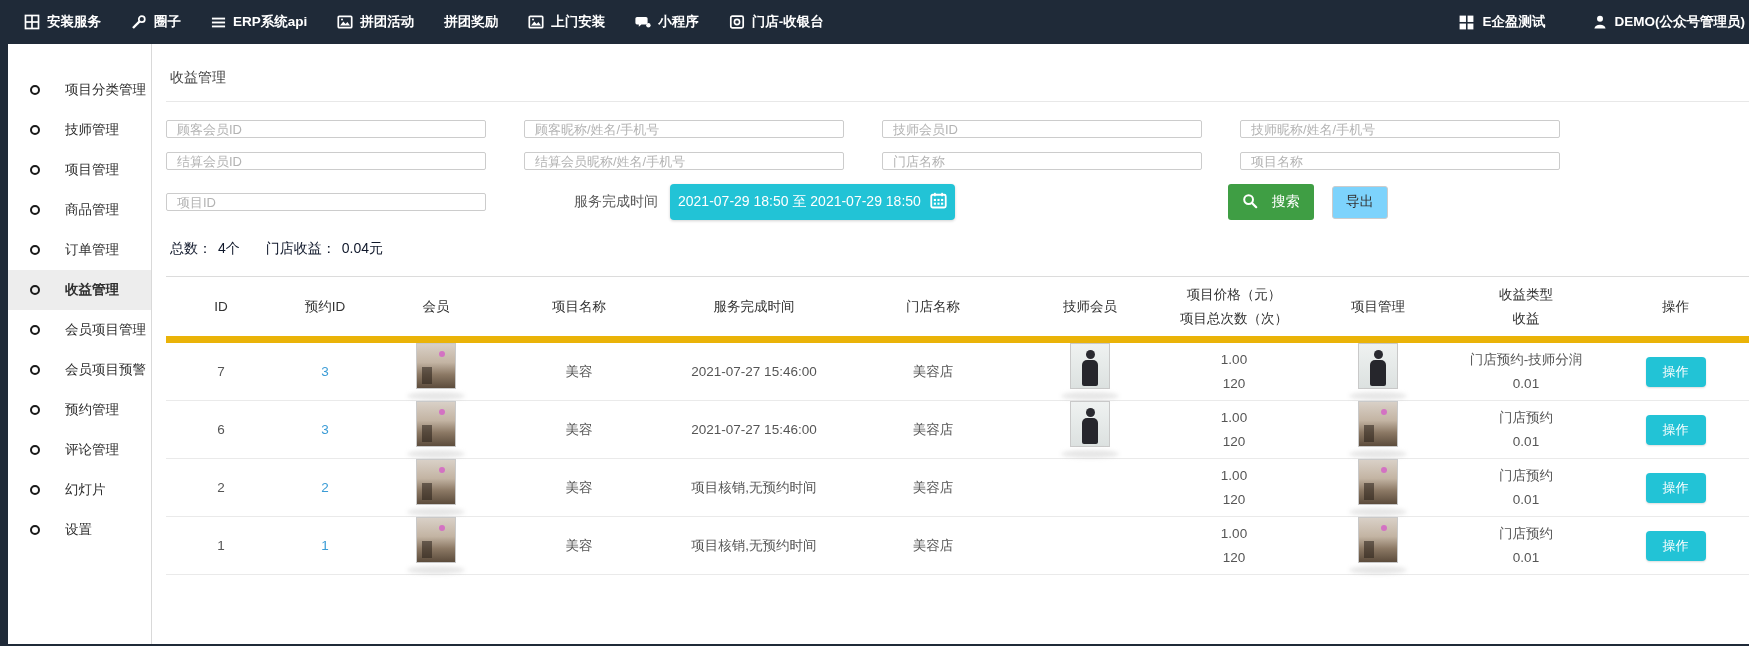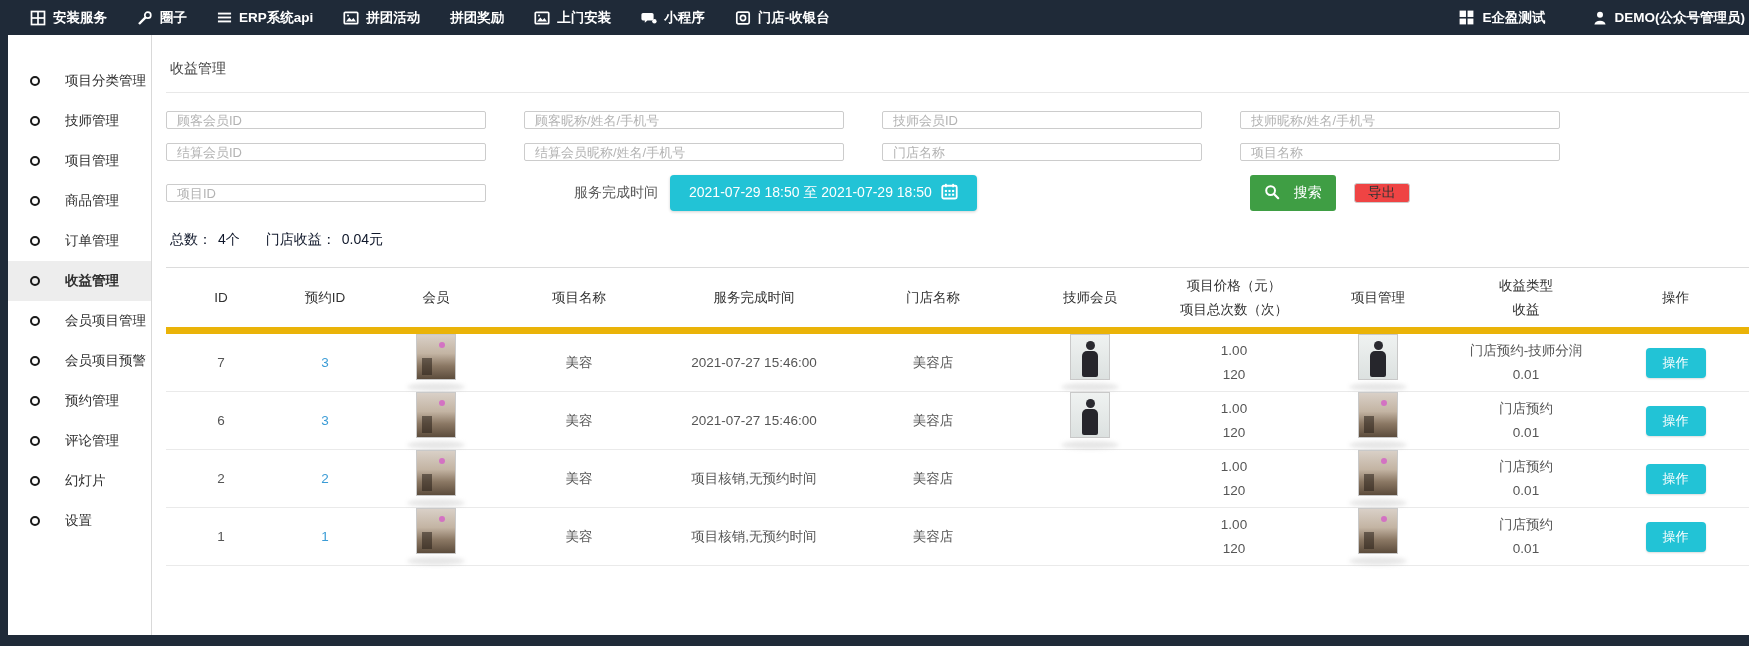--- a/index.html
+++ b/index.html
@@ -3,44 +3,44 @@
 <meta charset="utf-8">
 <style>
   * { margin:0; padding:0; box-sizing:border-box; }
   html,body { width:1749px; height:646px; overflow:hidden; }
   body {
     background:#1f2a38;
     font-family:"Liberation Sans","DejaVu Sans",sans-serif;
     color:#333;
   }
   
-  .navbar { height:35px; display:flex; align-items:center; padding-left:30px; color:#fff;justify-content:space-between; }
+  .navbar { height:44px; display:flex; align-items:center; padding-left:24px; color:#fff;justify-content:space-between; }
   .nav-left { display:flex; align-items:center; gap:30px; }
   .nav-right { margin-left:auto; display:flex; align-items:center; gap:46px; padding-right:4px; white-space:nowrap; }
   .nav-item { display:flex; align-items:center; gap:7px; font-size:13.5px; font-weight:700; color:#fff; cursor:pointer; white-space:nowrap; }
   .nav-item svg { display:block; }
   
   .content { display:flex; height:600px; }
   .sidebar { width:144px; margin-left:8px; background:#fff; border-right:1px solid #d9d9d9; padding-top:26px; flex:none; }
   .side-item { height:40px; display:flex; align-items:center; gap:25px; padding-left:22px; font-size:13.5px; color:#2e2e2e; cursor:pointer; }
   .side-item.active { background:#ededed; font-weight:700; }
   .ring { width:10px; height:10px; border:2px solid #191919; border-radius:50%; flex:none; }
   .main { flex:1; background:#fff; padding-left:14px; overflow:hidden; }
   
   .page-title { font-size:14px; color:#454545; padding:25px 0 14px 4px; border-bottom:1px solid #e8e8e8; }
   
   .filters { padding-top:18px; }
   .frow { display:flex; gap:38px; margin-bottom:14px; }
   .filters input { width:320px; height:18px; border:1px solid #ccc; border-radius:2px; padding:0 10px; font-size:13px; color:#333; outline:none; }
   .filters input::placeholder { color:#b3b3b3; }
   .row3 { display:flex; align-items:center; gap:0; }
   .time-label { margin-left:88px; font-size:14px; color:#5a5a5a; }
-  .time-btn { margin-left:12px; height:36px; background:#22c3d6; color:#fff; border:none; border-radius:4px; padding:0 19px; font-size:14px; display:flex; align-items:center; gap:9px; cursor:pointer; box-shadow:0 1px 3px rgba(0,0,0,.18); }
+  .time-btn { margin-left:12px; height:36px; background:#22c3d6; color:#fff; border:none; border-radius:4px; padding:0 8px; font-size:14px; display:flex; align-items:center; gap:9px; cursor:pointer; box-shadow:0 1px 3px rgba(0,0,0,.18); }
   .search-btn { margin-left:273px; height:36px; background:#3f9e44; color:#fff; border:none; border-radius:3px; padding:0 14px; font-size:14px; display:flex; align-items:center; gap:14px; cursor:pointer; }
-  .export-btn { margin-left:18px; height:20px; background:#ef4444; border:1px solid #ccc; border-radius:3px; padding:0 13px; font-size:14px; color:#333; cursor:pointer; }
+  .export-btn { margin-left:18px; height:33px; background:#7dd3fc; border:1px solid #ccc; border-radius:3px; padding:0 13px; font-size:14px; color:#333; cursor:pointer; }
   
   .summary { margin:20px 12px 0 4px; font-size:14px; color:#0f172a; }
   .summary .s-val { margin-left:6px; }
   .summary .s-label2 { margin-left:26px; }
   
   .table { margin-top:18px; border-top:1px solid #dcdcdc; }
   .trow { display:grid; grid-template-columns:110px 98px 124px 162px 188px 170px 144px 144px 144px 152px 147px;
           align-items:center; justify-items:center; min-height:58px; border-bottom:1px solid #eaeaea;
           font-size:13.5px; color:#555; text-align:center; }
   .trow.head { min-height:66px; color:#333; border-bottom:7px solid #eab308; }

